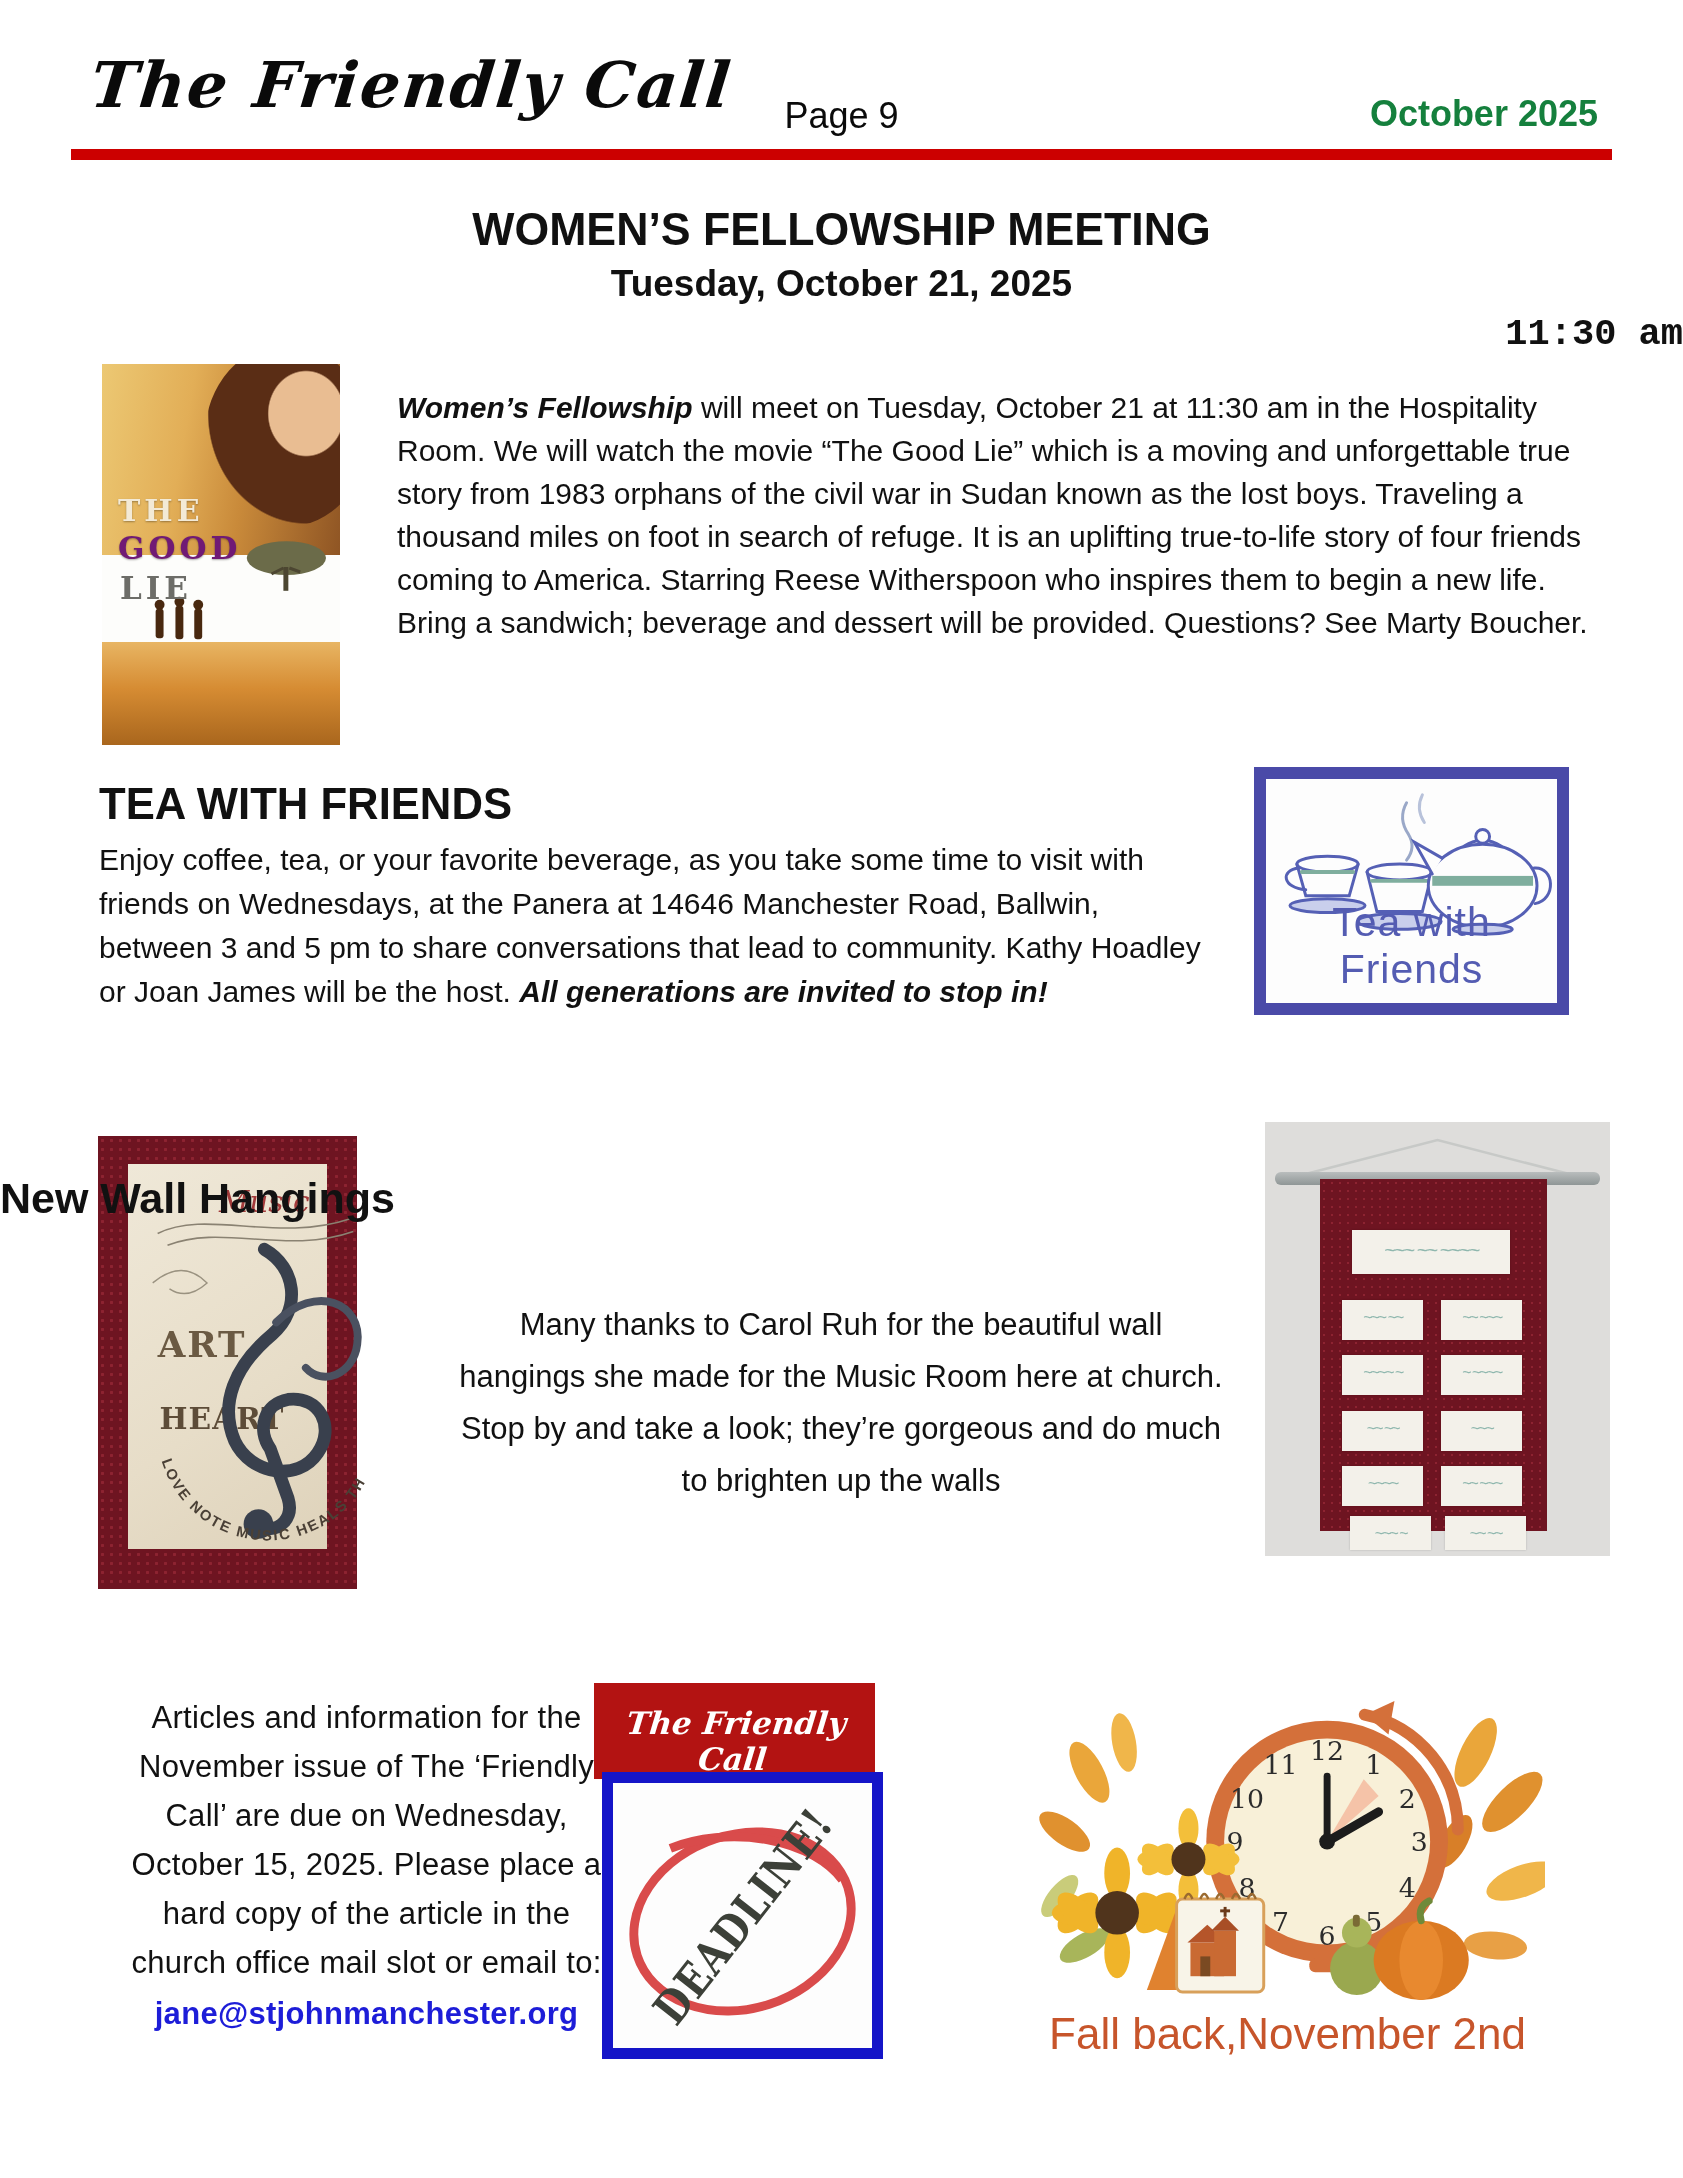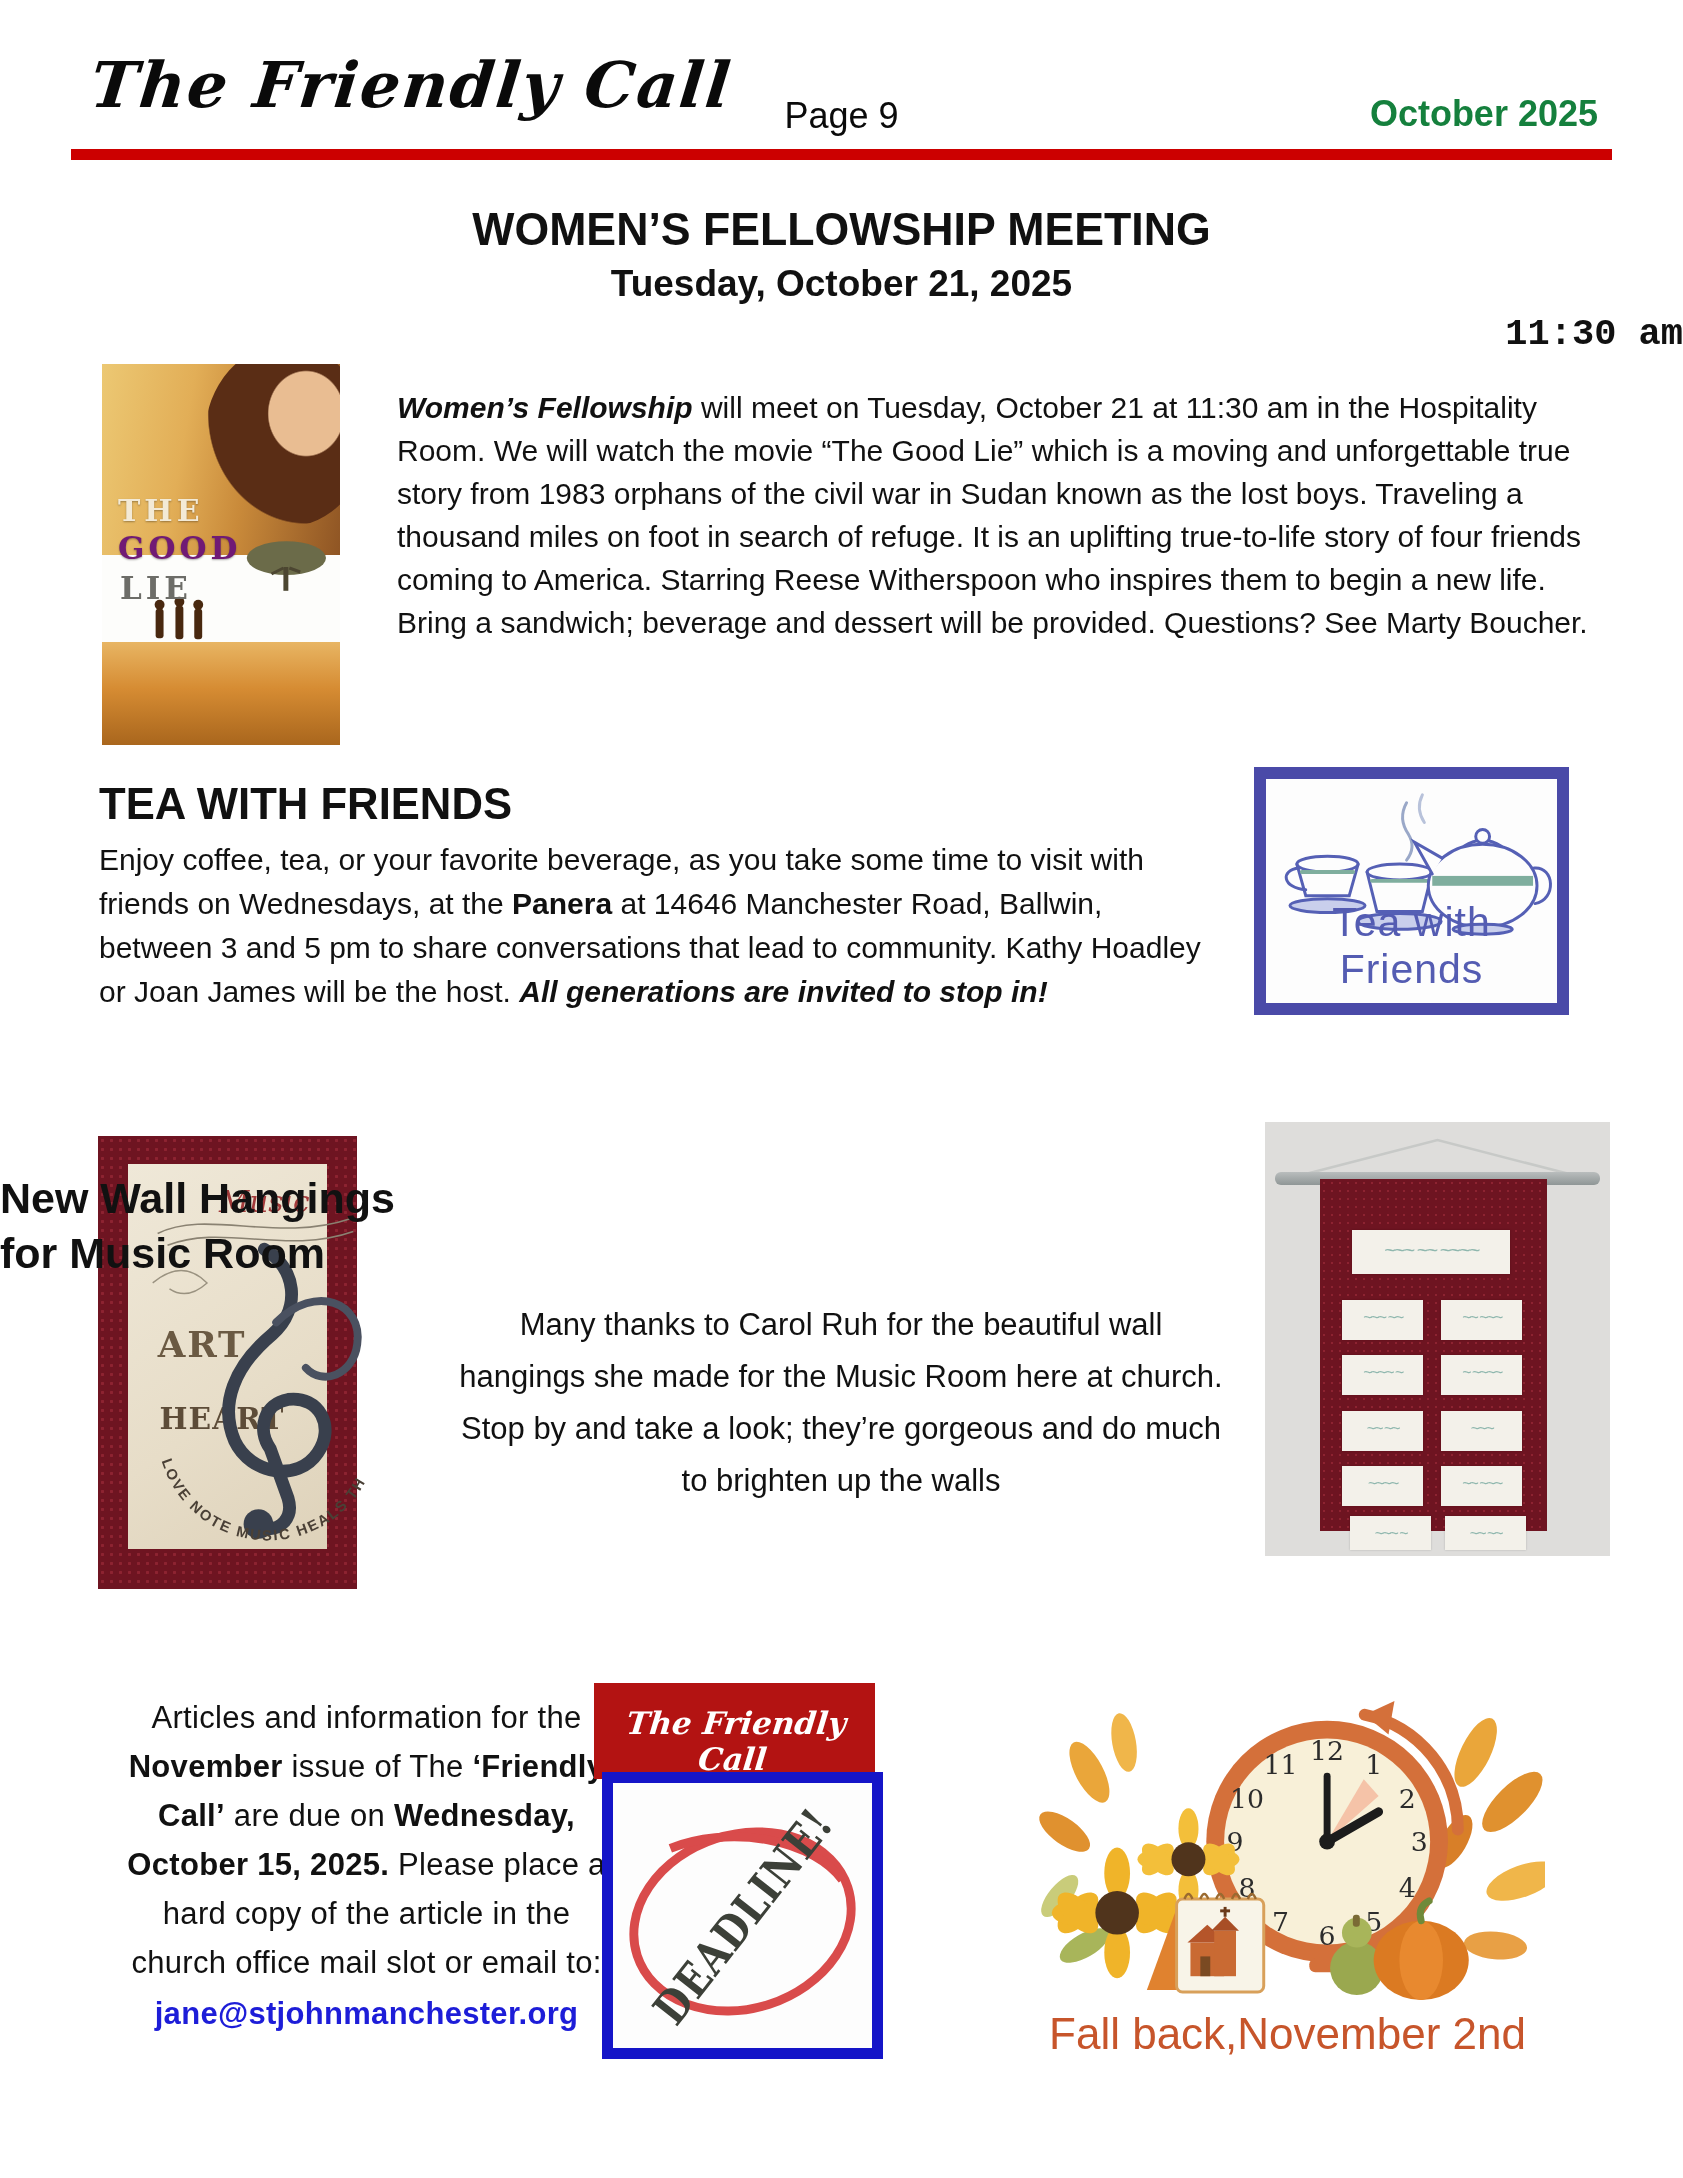--- a/index.html
+++ b/index.html
@@ -18,21 +18,21 @@
   .issue-label { position:absolute; right:85px; top:93px; font-size:36px; font-weight:bold; color:#15803d; }
   .red-rule { position:absolute; left:71px; right:71px; top:149px; height:11px; background:#cc0000; }
 
   
   .wf-heading { position:absolute; left:0; right:0; top:201px; text-align:center;
     font-size:47px; font-weight:bold; letter-spacing:0px; transform:scaleX(0.95); }
   .wf-date { position:absolute; left:0; right:0; top:263px; text-align:center; font-size:37px; font-weight:bold; }
   .wf-time { position:absolute; left:0; right:0; top:313px; text-align:right; font-size:37px; font-weight:bold;font-family:Liberation Mono, monospace; }
   .wf-body { position:absolute; left:356px; top:386px; width:1226px; font-size:30px; line-height:43px;margin-left:41px; }
   .bold-italic { font-weight:bold; font-style:italic; }
-  .bold { font-weight:bold;margin-top:48px; }
+  .bold { font-weight:normal;margin-top:48px; }
 
   
   .poster { position:absolute; left:102px; top:364px; width:238px; height:381px; overflow:hidden; background:#fff; }
   .poster-top { position:absolute; left:0; top:0; width:100%; height:50%;
     background:linear-gradient(100deg,#ecc873 0%,#e2ae57 35%,#c98a3a 60%,#8f5524 100%); }
   .poster-hair { position:absolute; right:-28px; top:-20px; width:163px; height:183px;
     background:radial-gradient(ellipse at 62% 38%, #e9bd92 0 26%, #5a2d15 27% 68%, transparent 69%); border-radius:50%; }
   .poster-mid { position:absolute; left:0; top:50%; width:100%; height:23%; background:#fdfdfb; }
   .poster-bottom { position:absolute; left:0; top:73%; width:100%; height:27%;
     background:linear-gradient(#e8b563 0%,#d68c33 45%,#b06categories0 100%);
@@ -198,21 +198,20 @@
           </defs>
         <text font-family="Liberation Sans, sans-serif" font-weight="bold" font-size="15" fill="#4a4036" letter-spacing="2">
           <textPath href="#arcpath">LOVE NOTE MUSIC HEALS THE SOUL</textPath>
         </text>
       </svg>
     </div>
   </div>
 
   <div class="wh-heading">
     <div>New Wall Hangings</div>
-    <div>for Music Room</div>
   </div>
   <p class="wh-body">Many thanks to Carol Ruh for the beautiful wall hangings she made for the Music Room here at church.  Stop by and take a look; they’re gorgeous and do much to brighten up the walls</p>
 
   <div class="quilt-photo">
     <svg class="quilt-string" width="317" height="40" viewBox="0 0 320 40">
       <path d="M20 40 L160 4 L300 40" stroke="#c7c9c7" stroke-width="2.5" fill="none"></path>
     </svg>
     <div class="quilt-rod"></div>
     <div class="quilt-banner">
       <div class="quilt-patch patch-title">~~~ ~~ ~~~~</div>

